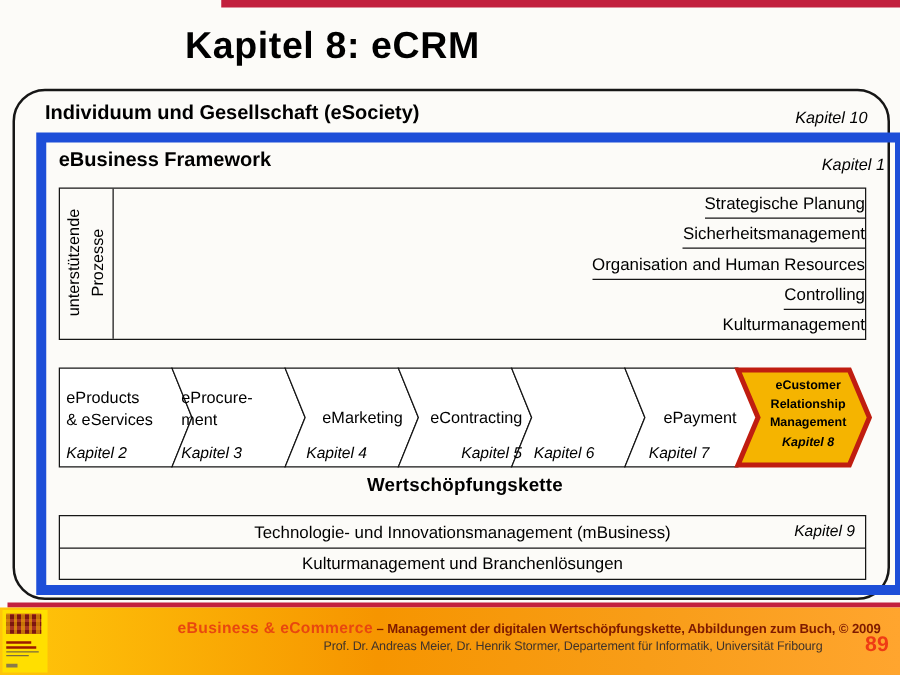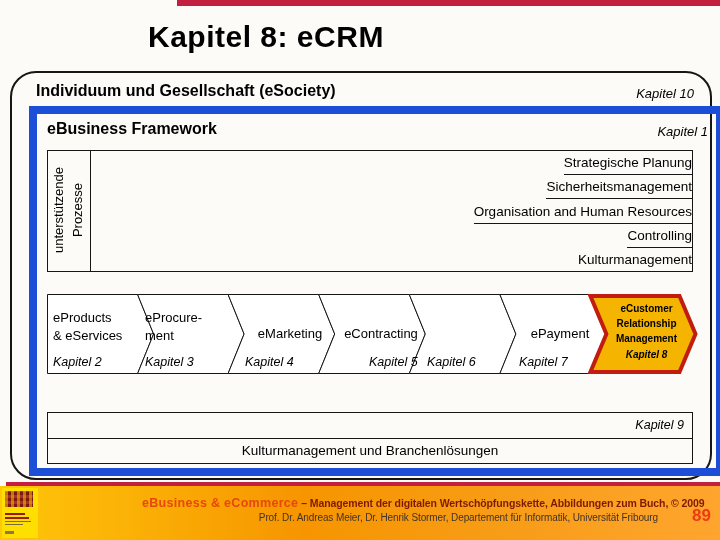--- a/index.html
+++ b/index.html
@@ -136,23 +136,25 @@
         <div class="seg-chapter" style="left:472px;">Kapitel 7</div>
 
         <div class="seg-gold-label">
           <div>eCustomer</div>
           <div>Relationship</div>
           <div>Management</div>
           <div class="seg-gold-chapter">Kapitel 8</div>
         </div>
       </div>
 
+      <div class="vc-caption">Wertschöpfungskette</div>
 
       <div class="mbusiness-box">
         <div class="mb-row">
+          <span>Technologie- und Innovationsmanagement (mBusiness)</span>
           <span class="mb-chapter">Kapitel 9</span>
         </div>
         <div class="mb-row">
           <span>Kulturmanagement und Branchenlösungen</span>
         </div>
       </div>
 
     </div>
   </div>
 

